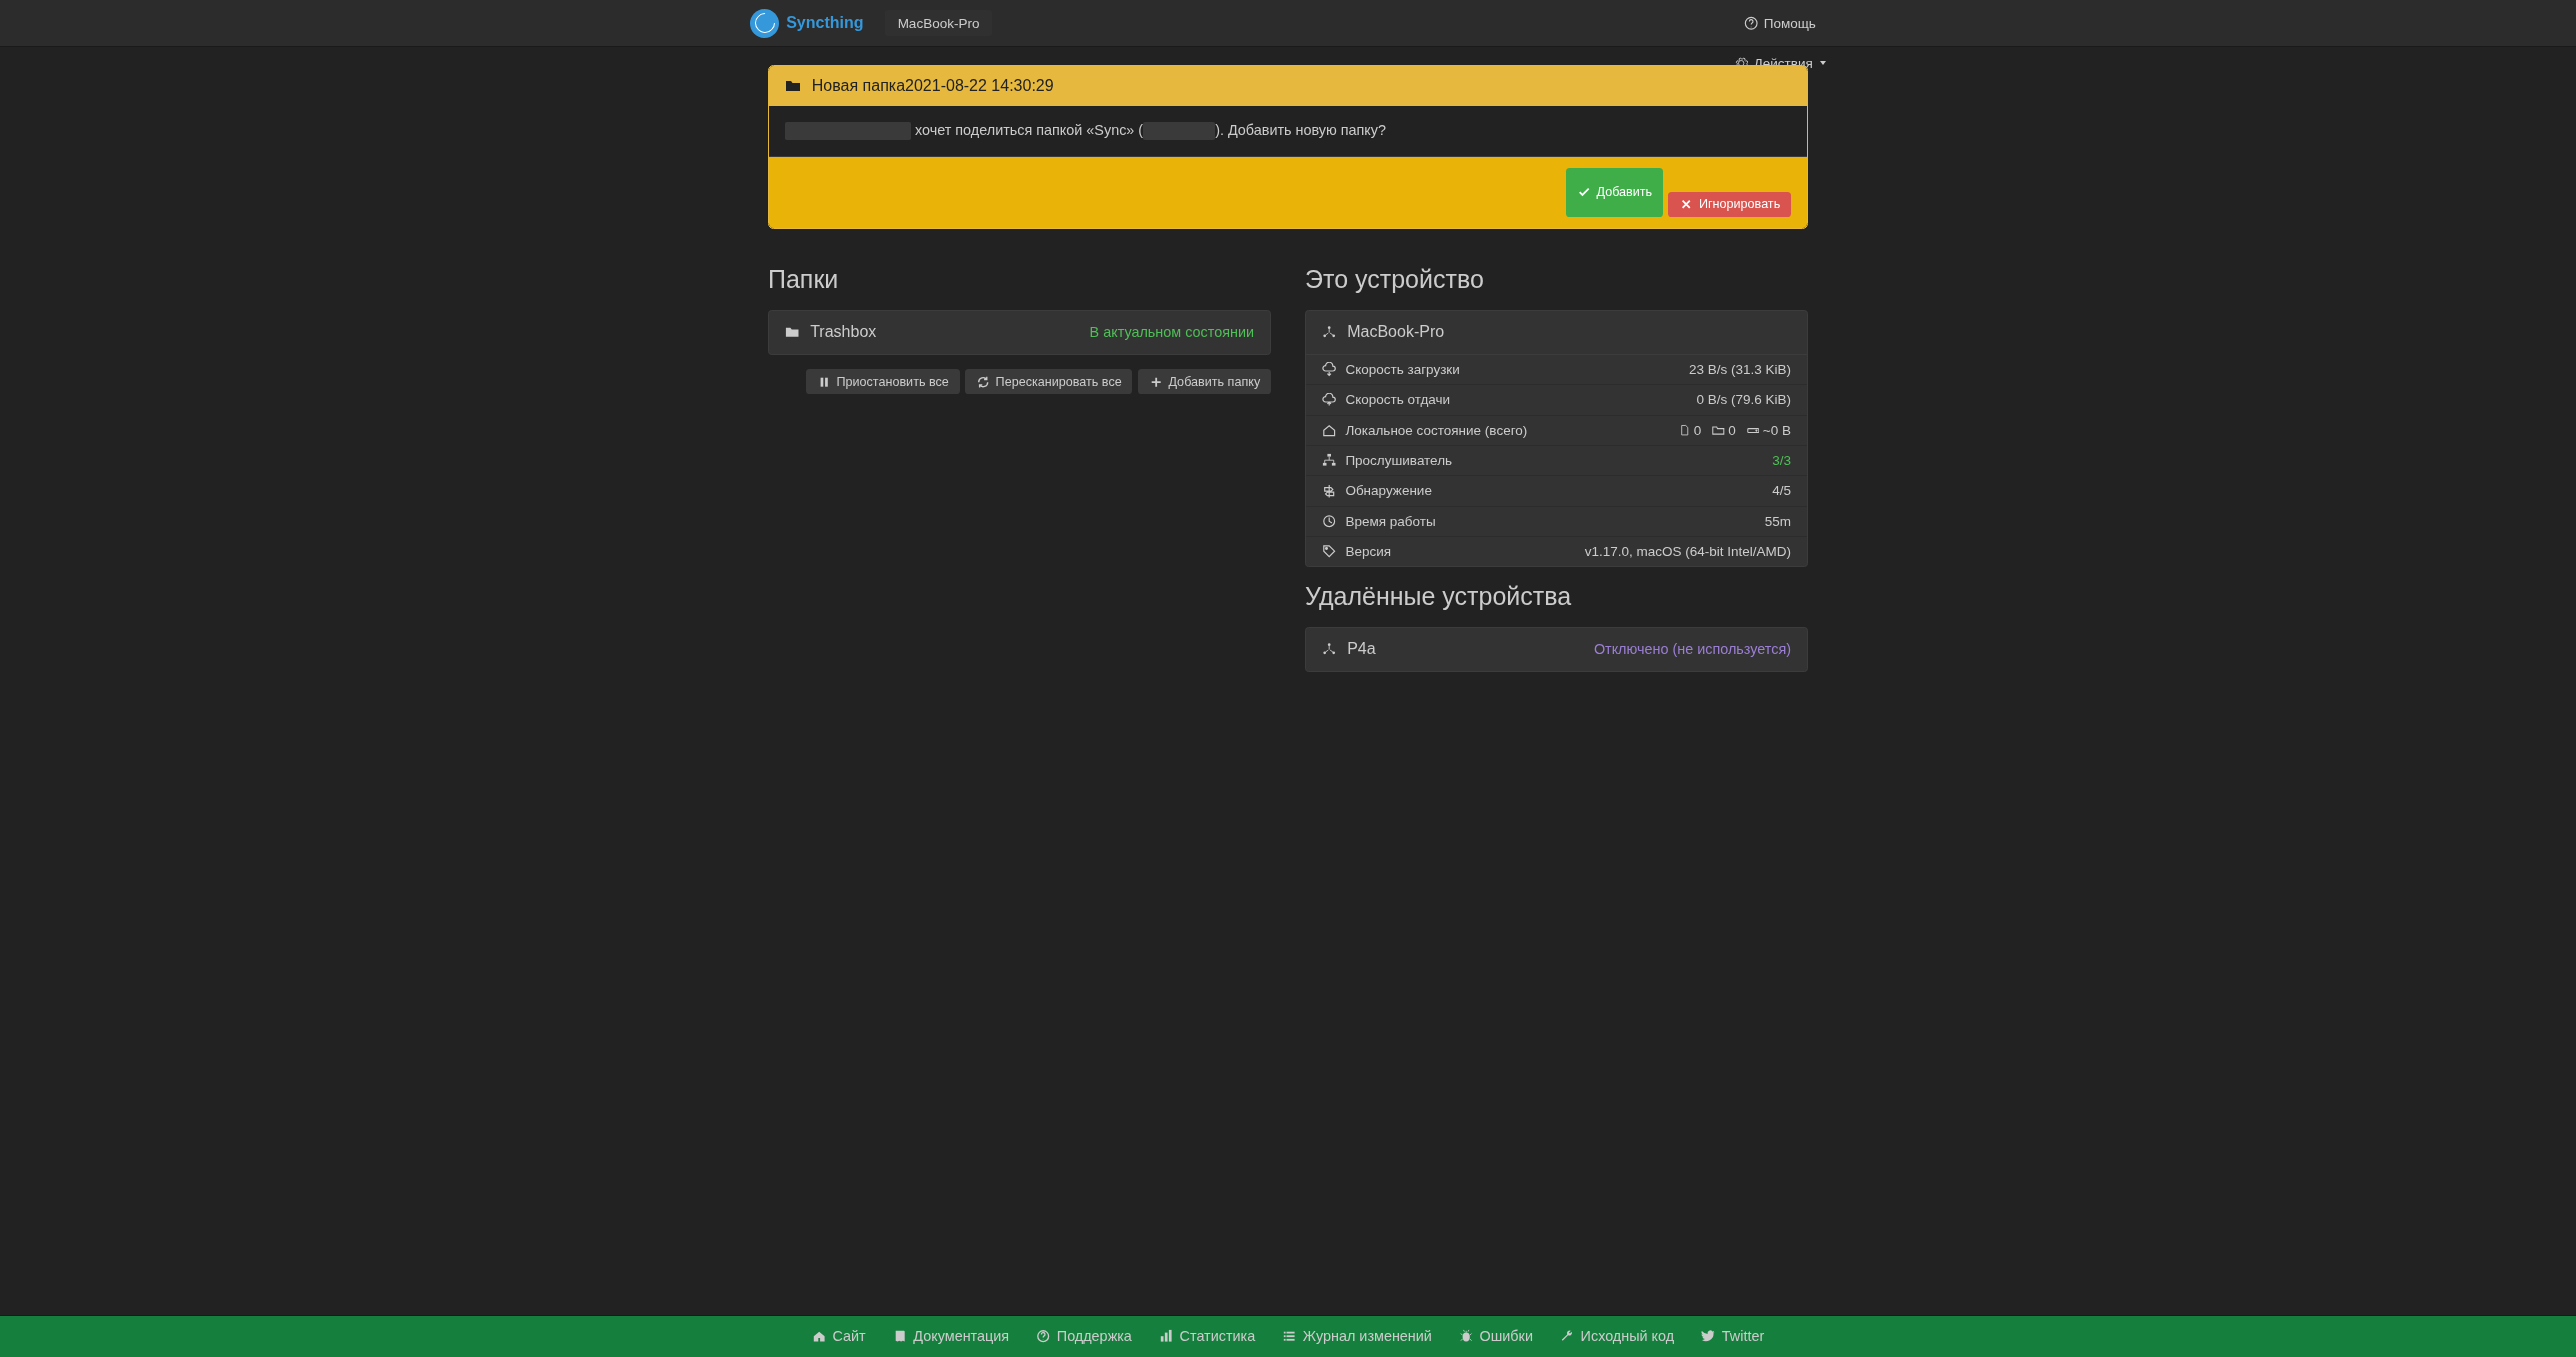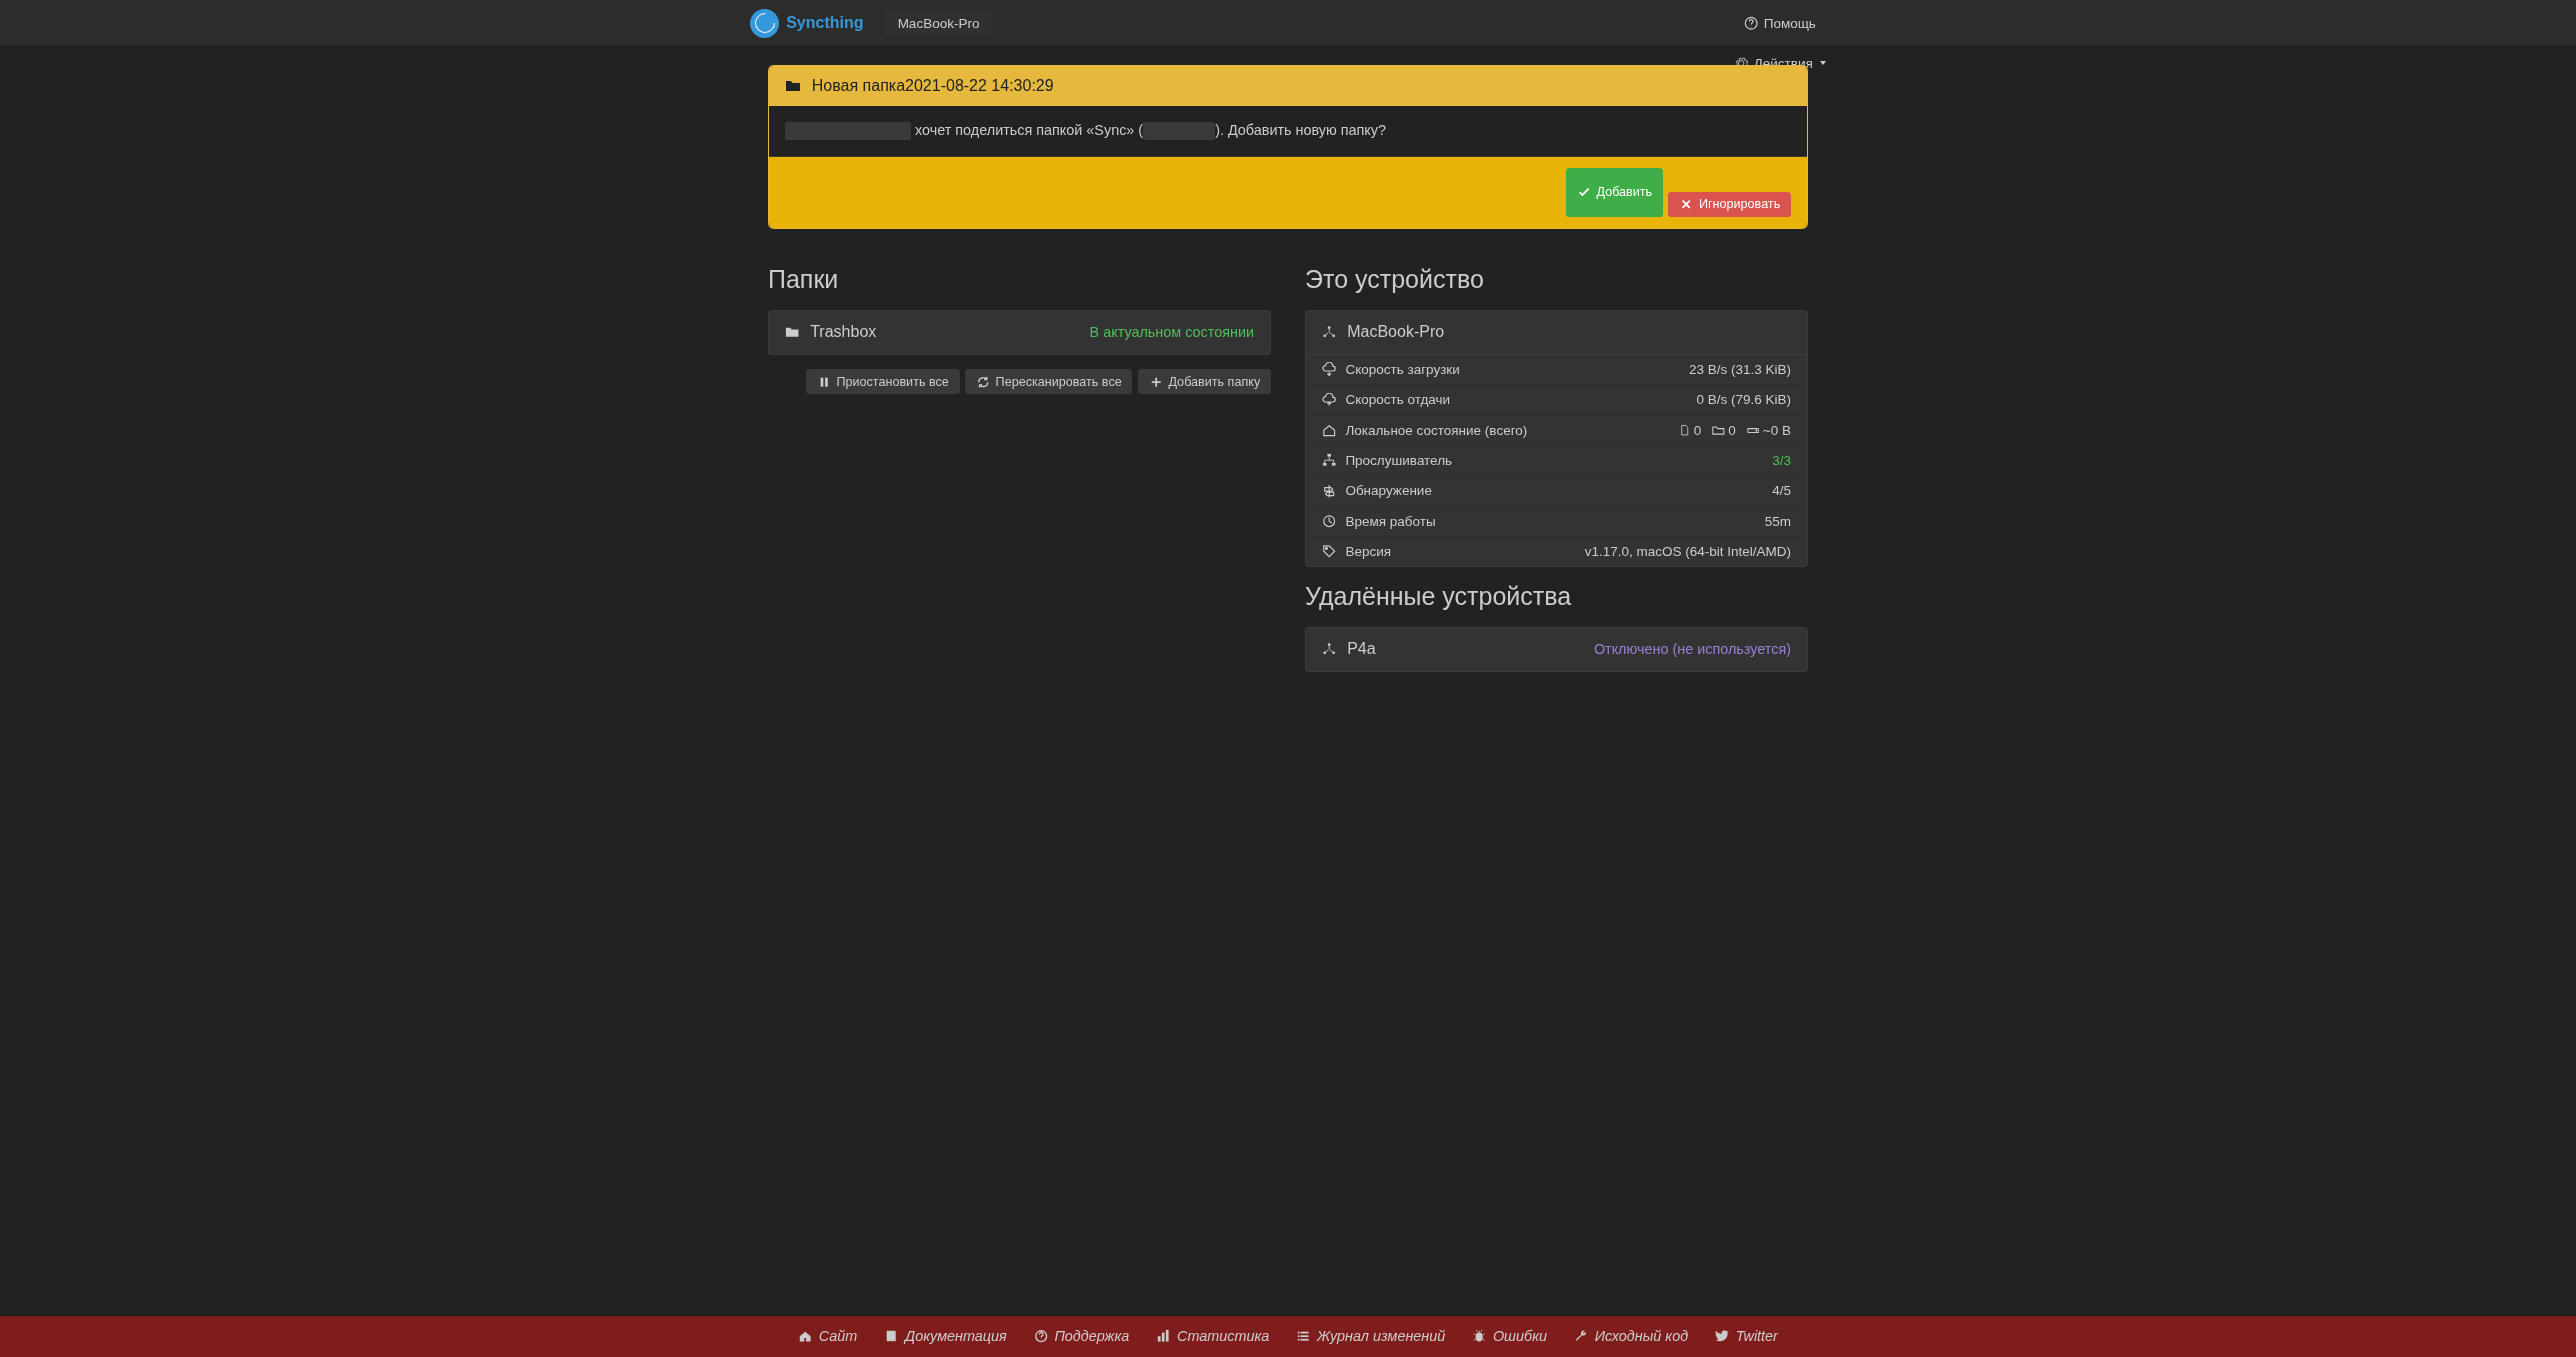--- a/index.html
+++ b/index.html
@@ -192,24 +192,23 @@
 .panel-row-label { display: flex; align-items: center; gap: 9px; }
 .panel-row-value { color: #ccc; display: flex; gap: 10.8px; align-items: center; }
 .value-green { color: #4fbf57; }
 .btn-row {
   display: flex;
   justify-content: flex-end;
   gap: 5.4px;
   margin-top: 10.8px;
 }
 .footer {
-  background: #7f1d1d;
+  background: #15803d;
   border-top: 0.9px solid #1a1a1a;
   padding: 12.6px;
-  font-style: italic;
 }
 .footer-inner {
   max-width: 1076px;
   margin: 0 auto;
   display: flex;
   gap: 27px;
   align-items: center;
   justify-content: center;
   flex-wrap: wrap;
 }

